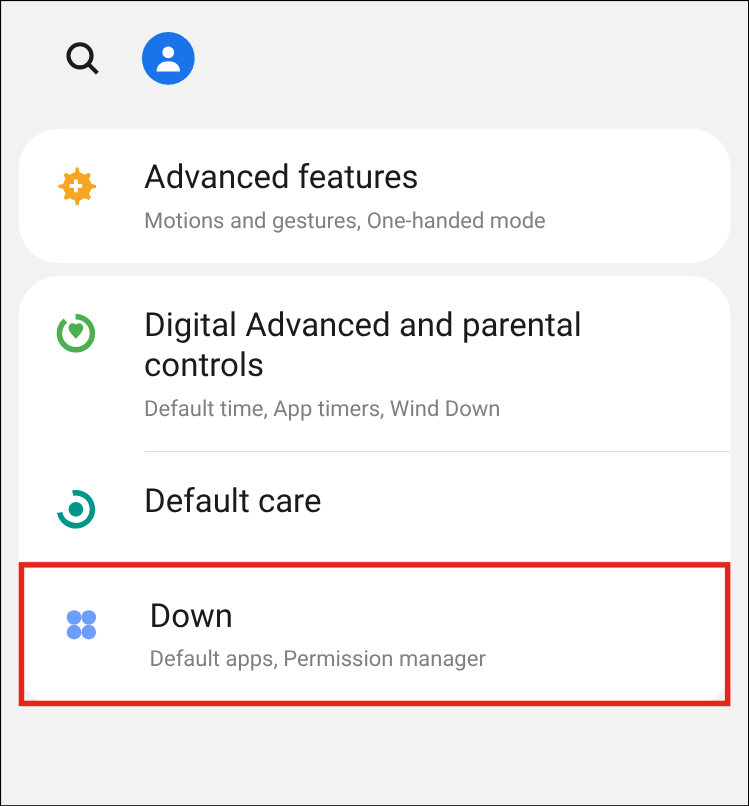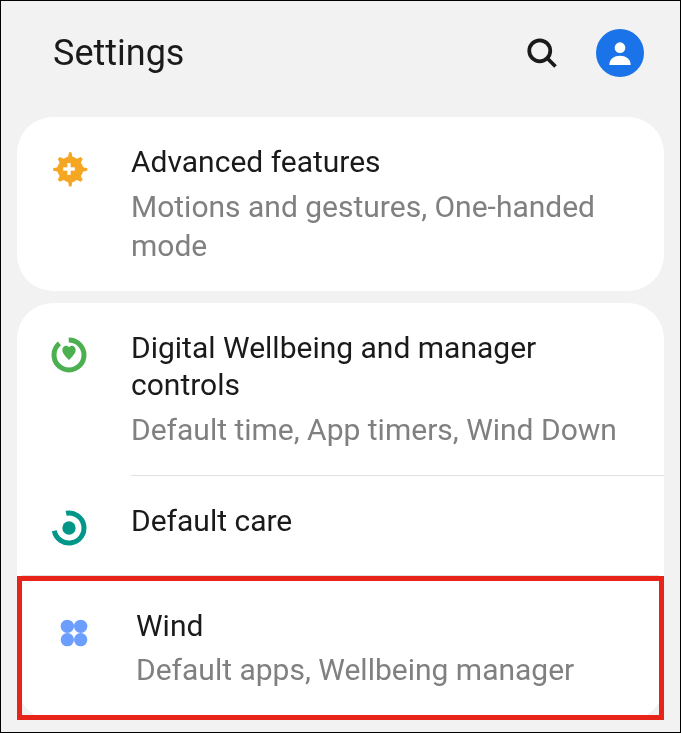--- a/index.html
+++ b/index.html
@@ -70,21 +70,21 @@
       flex: 1;
     }
     .item-title {
       font-size: 30px;
       font-weight: 400;
       color: #1a1a1a;
       line-height: 1.25;
       margin-bottom: 6px;
     }
     .item-subtitle {
-      font-size: 30px;
+      font-size: 20px;
       font-weight: 400;
       color: #808080;
       line-height: 1.3;
     }
     .divider {
       height: 1px;
       background: #e0e0e0;
       margin-left: 114px;
     }
     .highlight {
@@ -98,21 +98,20 @@
       left: 0;
       right: 0;
       height: 1px;
       background: #e0e0e0;
     }
   </style>
 </head>
 <body>
 
 <div class="header">
-  <div class="header-title">Settings</div>
   <div class="header-actions">
     <div class="icon-btn">
       <svg width="36" height="36" viewBox="0 0 24 24" fill="none" stroke="#1a1a1a" stroke-width="2.5">
         <circle cx="10.5" cy="10.5" r="7"></circle>
         <line x1="16" y1="16" x2="21" y2="21"></line>
       </svg>
     </div>
     <div class="avatar">
       <svg width="32" height="32" viewBox="0 0 24 24" fill="#fff">
         <circle cx="12" cy="8" r="4"></circle>
@@ -140,21 +139,21 @@
 
 <div class="card">
   <div class="item">
     <div class="item-icon">
       <svg width="40" height="40" viewBox="0 0 24 24" fill="none">
         <circle cx="12" cy="12" r="9" stroke="#4caf50" stroke-width="3" stroke-dasharray="50 6" transform="rotate(-90 12 12)"></circle>
         <path d="M12 15 C9 12 8 10.5 8 9 C8 7.5 9 6.5 10.3 6.5 C11 6.5 11.6 6.9 12 7.4 C12.4 6.9 13 6.5 13.7 6.5 C15 6.5 16 7.5 16 9 C16 10.5 15 12 12 15 Z" fill="#4caf50"></path>
       </svg>
     </div>
     <div class="item-content">
-      <div class="item-title">Digital Wellbeing and manager controls</div>
+      <div class="item-title">Digital Advanced and parental controls</div>
       <div class="item-subtitle">Default time, App timers, Wind Down</div>
     </div>
   </div>
   <div class="divider"></div>
   <div class="item">
     <div class="item-icon">
       <svg width="40" height="40" viewBox="0 0 24 24" fill="none">
         <circle cx="12" cy="12" r="9" stroke="#009688" stroke-width="3" stroke-dasharray="42 14" transform="rotate(260 12 12)"></circle>
         <circle cx="12" cy="12" r="4" fill="#009688"></circle>
       </svg>
@@ -166,17 +165,17 @@
   <div class="item highlight">
     <div class="item-icon">
       <svg width="40" height="40" viewBox="0 0 24 24" fill="#6b9eff">
         <circle cx="8" cy="8" r="4"></circle>
         <circle cx="16" cy="8" r="4"></circle>
         <circle cx="8" cy="16" r="4"></circle>
         <circle cx="16" cy="16" r="4"></circle>
       </svg>
     </div>
     <div class="item-content">
-      <div class="item-title">Wind</div>
-      <div class="item-subtitle">Default apps, Wellbeing manager</div>
+      <div class="item-title">Down</div>
+      <div class="item-subtitle">Default apps, Permission manager</div>
     </div>
   </div>
 </div>
 
 </body></html>

